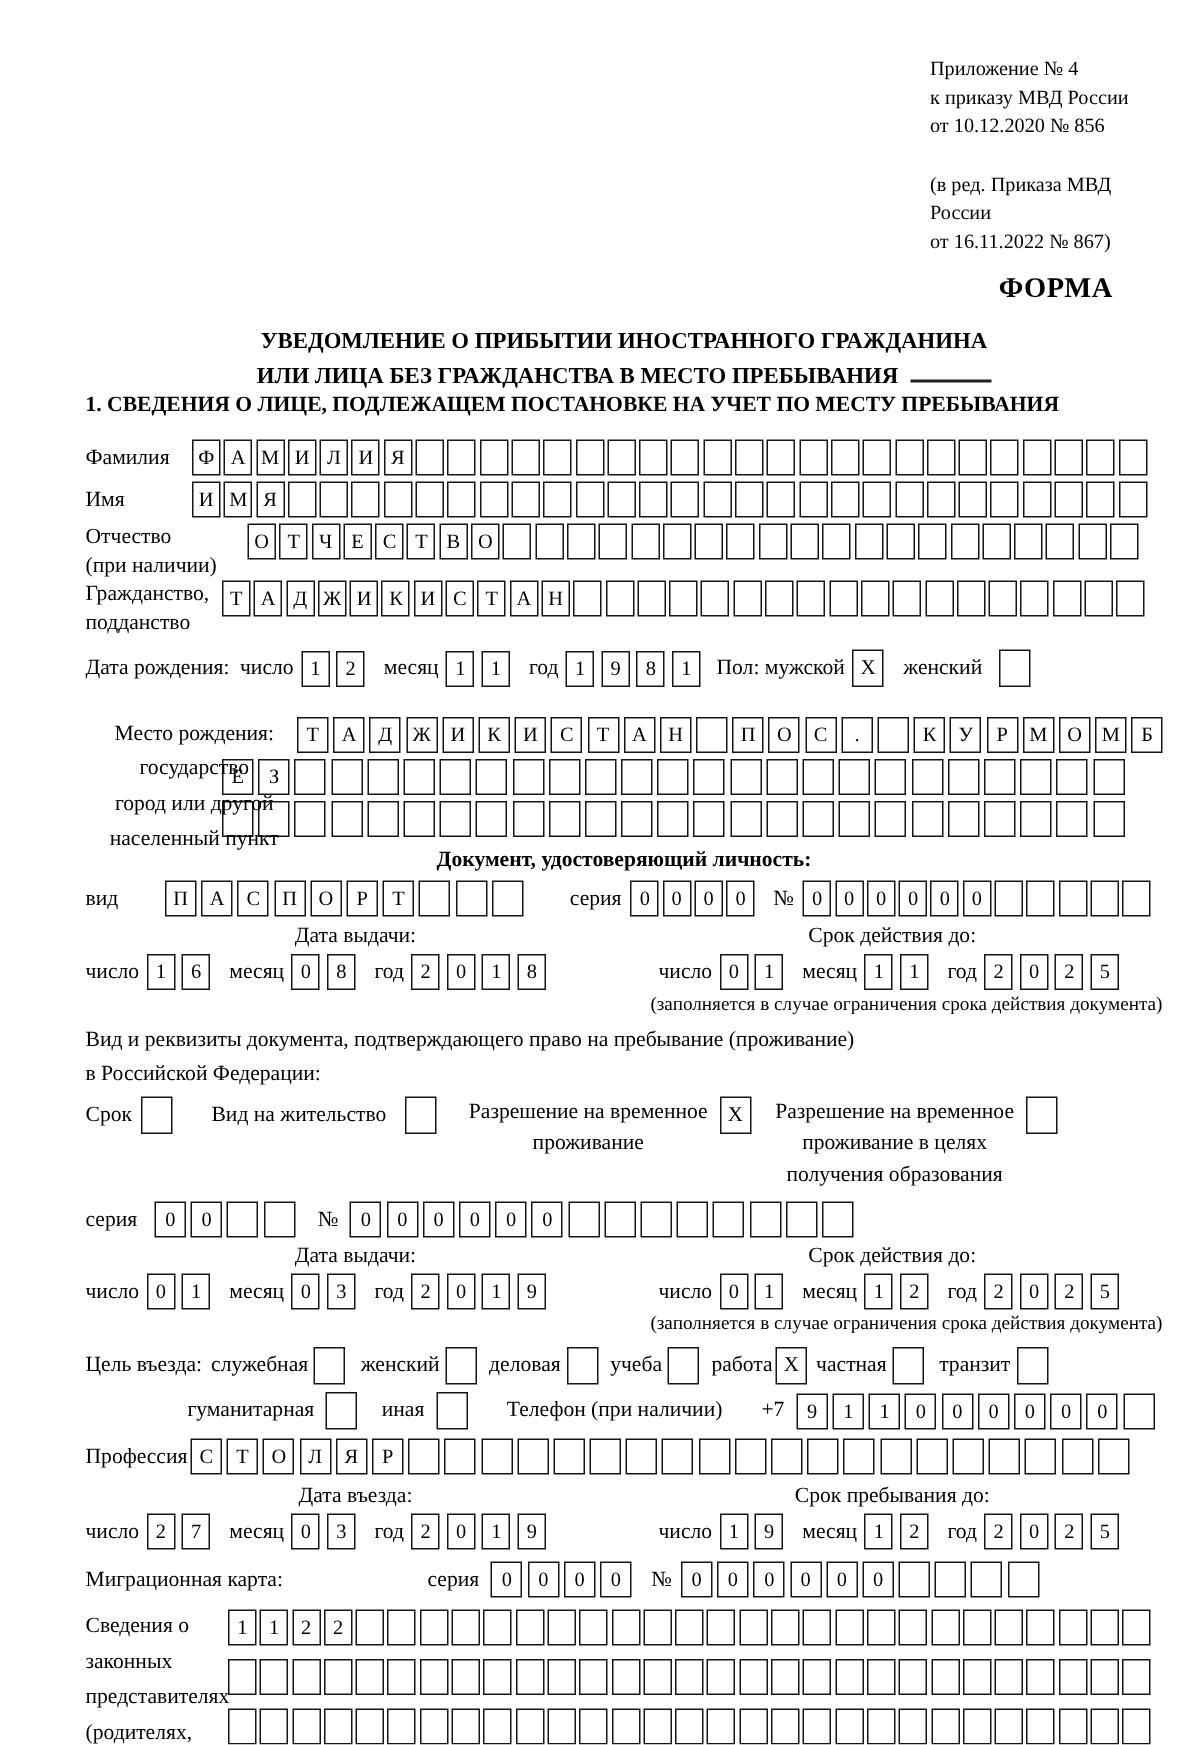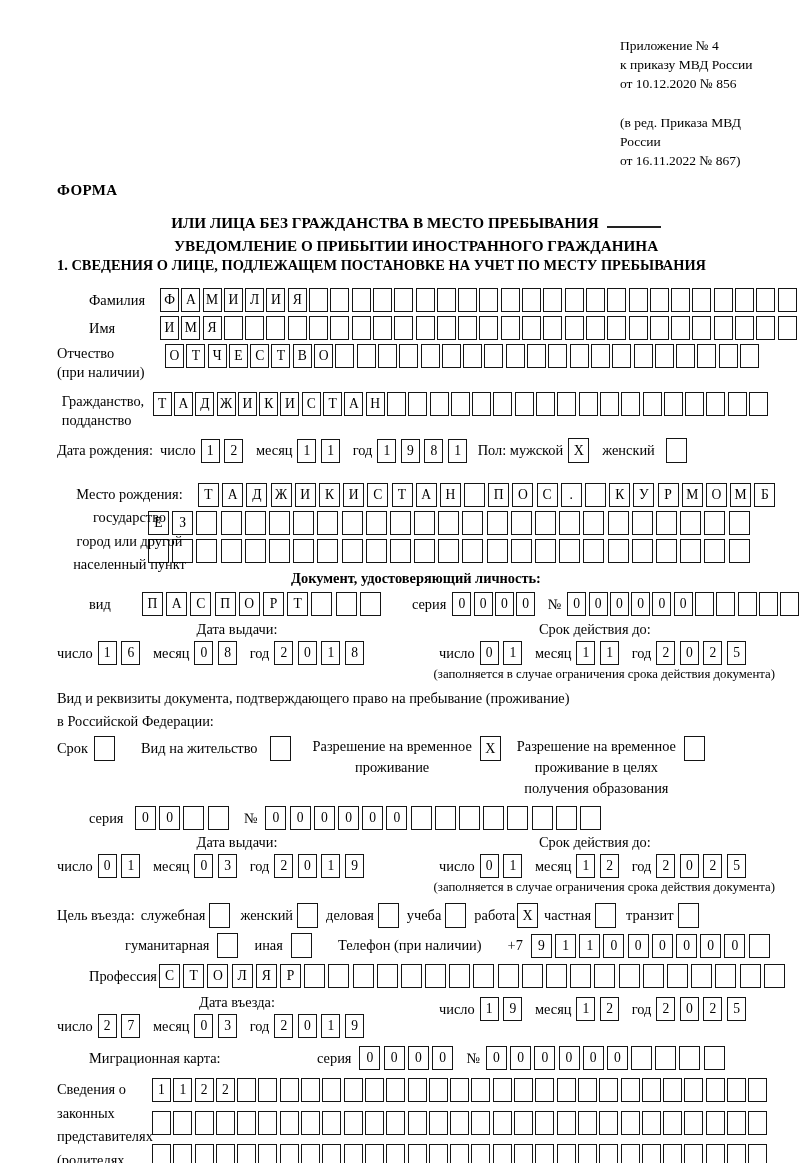--- a/index.html
+++ b/index.html
@@ -7,22 +7,22 @@
   body {
     width:800px; height:1163px; overflow:hidden;
     font-family:"Liberation Serif","DejaVu Serif",serif;
     color:#000;
   }
   .page { padding:36px 25px 0 57px; }
 
   
   .annex { margin-left:563px; font-size:13.5px; line-height:19px; }
   .annex .rev { margin-top:20px; }
-  .forma { margin-top:12px; padding-right:33px; 
-           font-weight:bold; font-size:15px; letter-spacing:.4px; }
+  .forma { margin-top:12px; padding-right:33px; text-align:right;
+           font-weight:bold; font-size:19px; letter-spacing:.4px; }
 
   .title { margin-top:12px; text-align:center; font-weight:bold;
            font-size:15.2px; line-height:23px; }
   .blank-line { display:inline-block; width:54px; height:14px;
                 border-bottom:2px solid #222; margin-left:8px; }
 
   .sec-head { font-weight:bold; font-size:14.4px; }
 
   
   .cells { display:inline-flex; flex:0 0 auto; }
@@ -32,21 +32,21 @@
           font-size:13.6px; line-height:1; }
   .w24 .cell { width:21px; margin-right:3.2px; }
   .date .cell { margin-right:4.6px; }
 
   .cb { flex:0 0 auto; display:inline-flex; width:21px; height:25px;
         border:1.7px solid #151515; align-items:center; justify-content:center;
         font-size:14px; }
 
   
   .frow { display:flex; align-items:flex-start; margin-top:4px; }
-  .lbl { flex:0 0 auto; font-size:14.4px; line-height:24px;margin-left:32px; }
+  .lbl { flex:0 0 auto; font-size:14.4px; line-height:24px; }
   .lbl2 { font-size:14.4px; line-height:19px; }
   .lw-fam  { width:71px; }
   .lw-otch { width:108px; }
   .lw-gr   { width:91px; }
   .lw-vid  { width:53px; }
   .lw-prof { width:70px; }
   .lw-mig  { width:148px; }
   .lw-reps { width:95px; line-height:23.5px; }
   .h38 { height:38px; }
   .h39 { height:39px; }
@@ -106,22 +106,22 @@
   <div class="annex">
     <div>Приложение № 4</div>
     <div>к приказу МВД России</div>
     <div>от 10.12.2020 № 856</div>
     <div class="rev">(в ред. Приказа МВД России</div>
     <div>от 16.11.2022 № 867)</div>
   </div>
   <div class="forma">ФОРМА</div>
 
   <div class="title">
+    <div>УВЕДОМЛЕНИЕ О ПРИБЫТИИ ИНОСТРАННОГО ГРАЖДАНИНА</div>
     <div><span>ИЛИ ЛИЦА БЕЗ ГРАЖДАНСТВА В МЕСТО ПРЕБЫВАНИЯ</span><span class="blank-line"></span></div>
-    <div>УВЕДОМЛЕНИЕ О ПРИБЫТИИ ИНОСТРАННОГО ГРАЖДАНИНА</div>
   </div>
 
   <div class="sec-head">1. СВЕДЕНИЯ О ЛИЦЕ, ПОДЛЕЖАЩЕМ ПОСТАНОВКЕ НА УЧЕТ ПО МЕСТУ ПРЕБЫВАНИЯ</div>
 
   <div class="frow" style="margin-top:14px;">
     <span class="lbl lw-fam">Фамилия</span>
     <span class="cells">
         <span class="cell">Ф</span>
         <span class="cell">А</span>
         <span class="cell">М</span>
@@ -221,21 +221,21 @@
         <span class="cell"></span>
         <span class="cell"></span>
         <span class="cell"></span>
         <span class="cell"></span>
         <span class="cell"></span>
         <span class="cell"></span>
         <span class="cell"></span>
       </span>
   </div>
 
-  <div class="frow h39" style="margin-top:10px;justify-content:center;">
+  <div class="frow h39" style="margin-top:0;">
     <span class="lbl2 lw-gr">
       <div>Гражданство,</div>
       <div>подданство</div>
     </span>
     <span class="cells">
         <span class="cell">Т</span>
         <span class="cell">А</span>
         <span class="cell">Д</span>
         <span class="cell">Ж</span>
         <span class="cell">И</span>
@@ -653,20 +653,21 @@
         <span class="dlbl">год</span>
         <span class="cells date">
             <span class="cell">2</span>
             <span class="cell">0</span>
             <span class="cell">1</span>
             <span class="cell">9</span>
           </span>
       </div>
     </div>
     <div class="dcol dcol-r">
+      <div class="dhead">Срок пребывания до:</div>
       <div class="dgrp">
         <span class="dlbl first">число</span>
         <span class="cells date">
             <span class="cell">1</span>
             <span class="cell">9</span>
           </span>
         <span class="dlbl">месяц</span>
         <span class="cells date">
             <span class="cell">1</span>
             <span class="cell">2</span>

